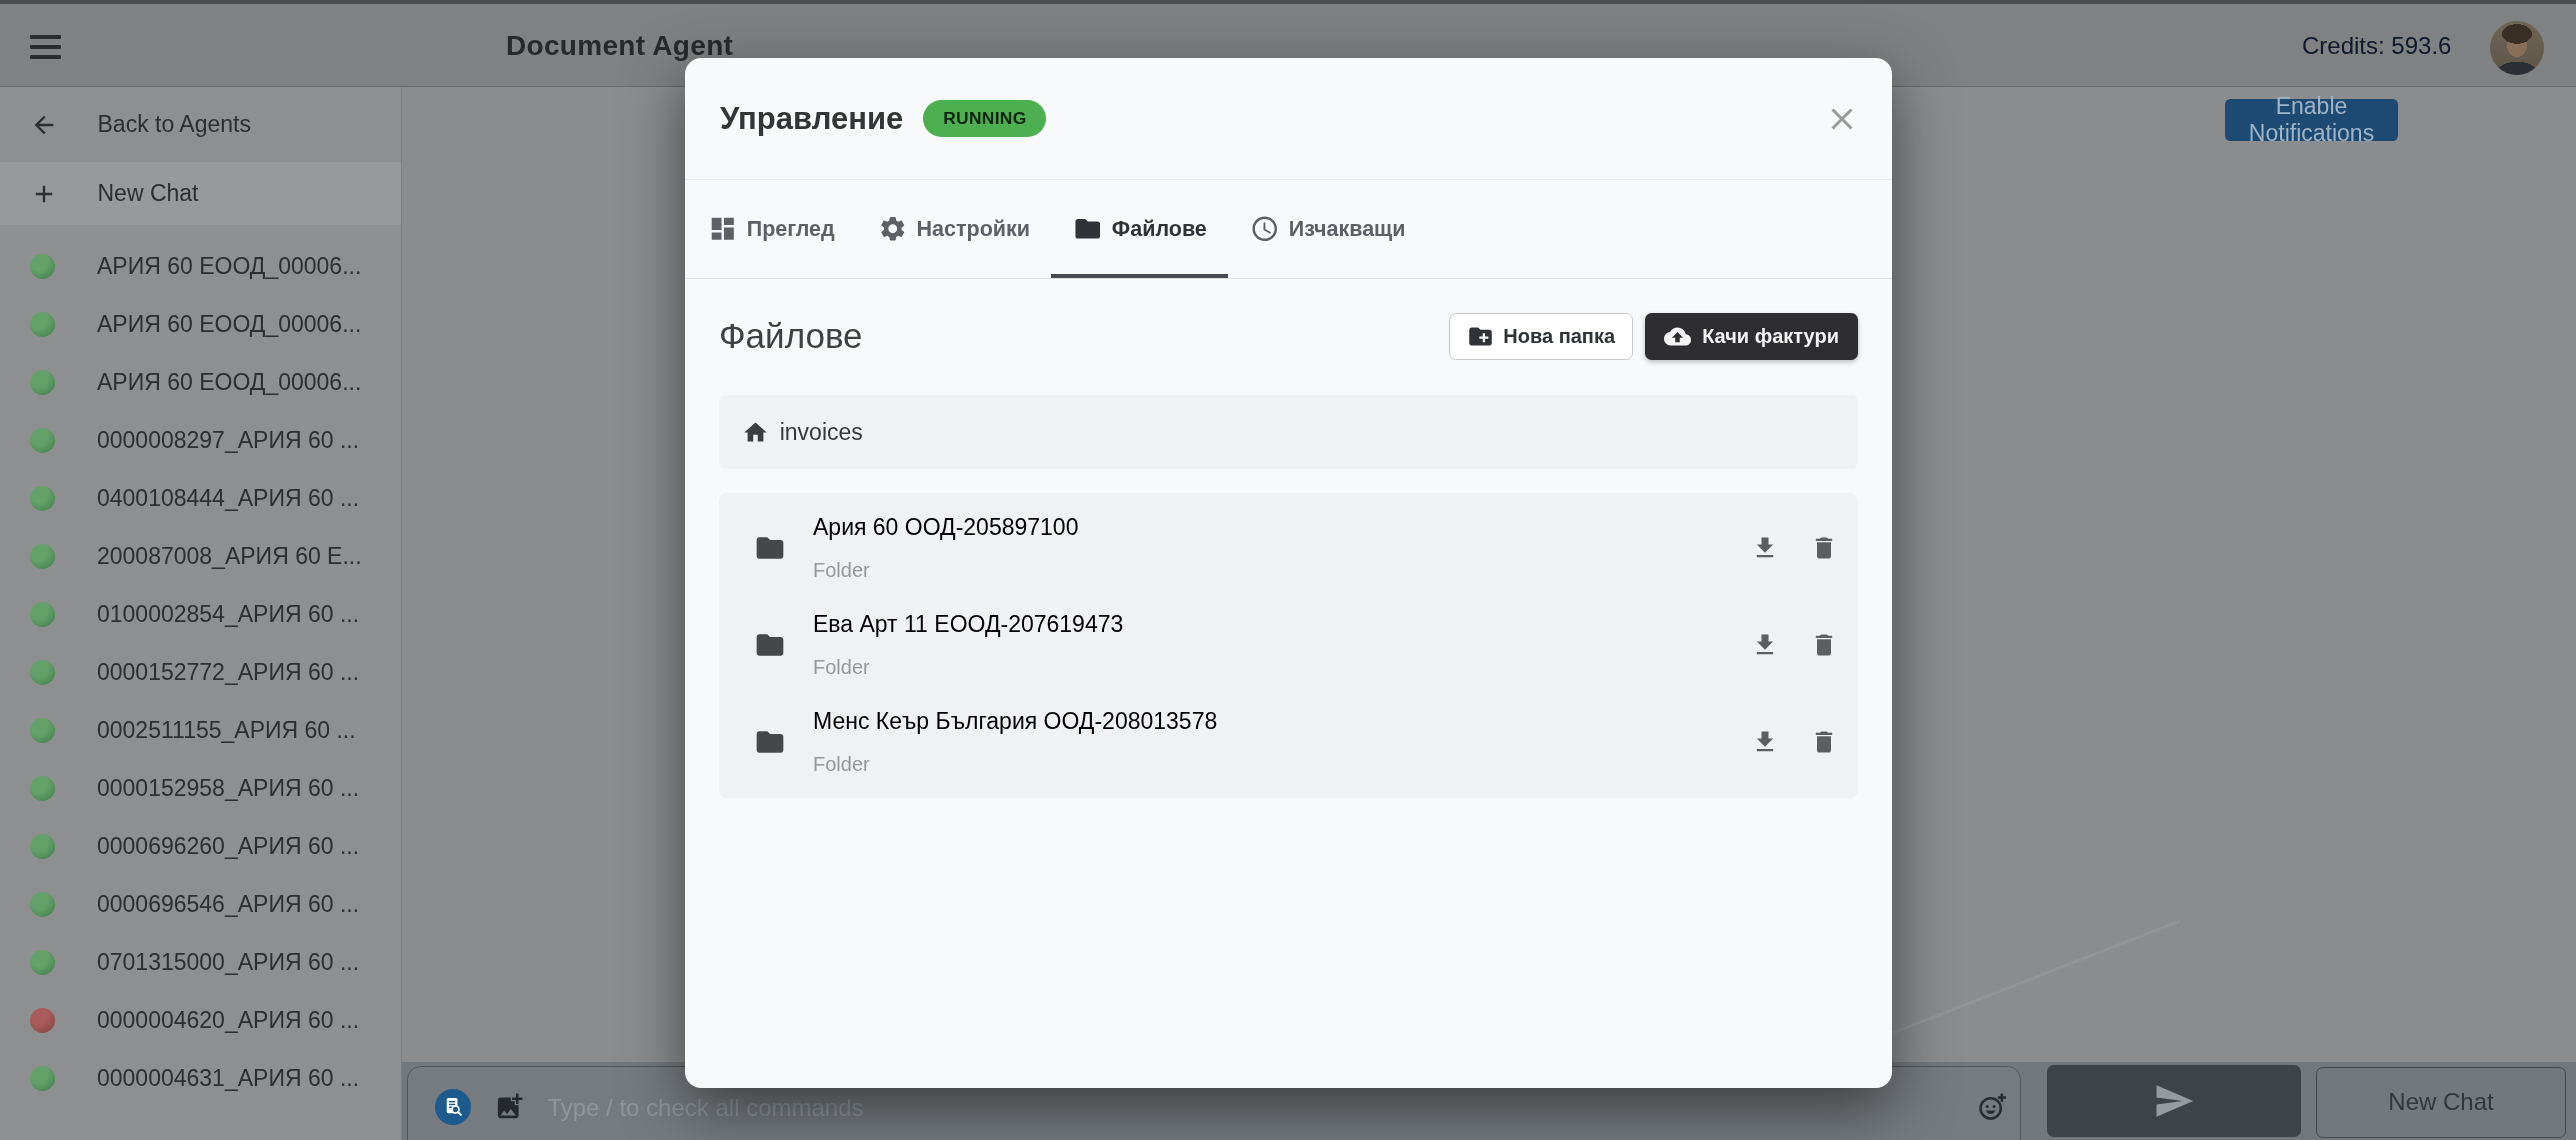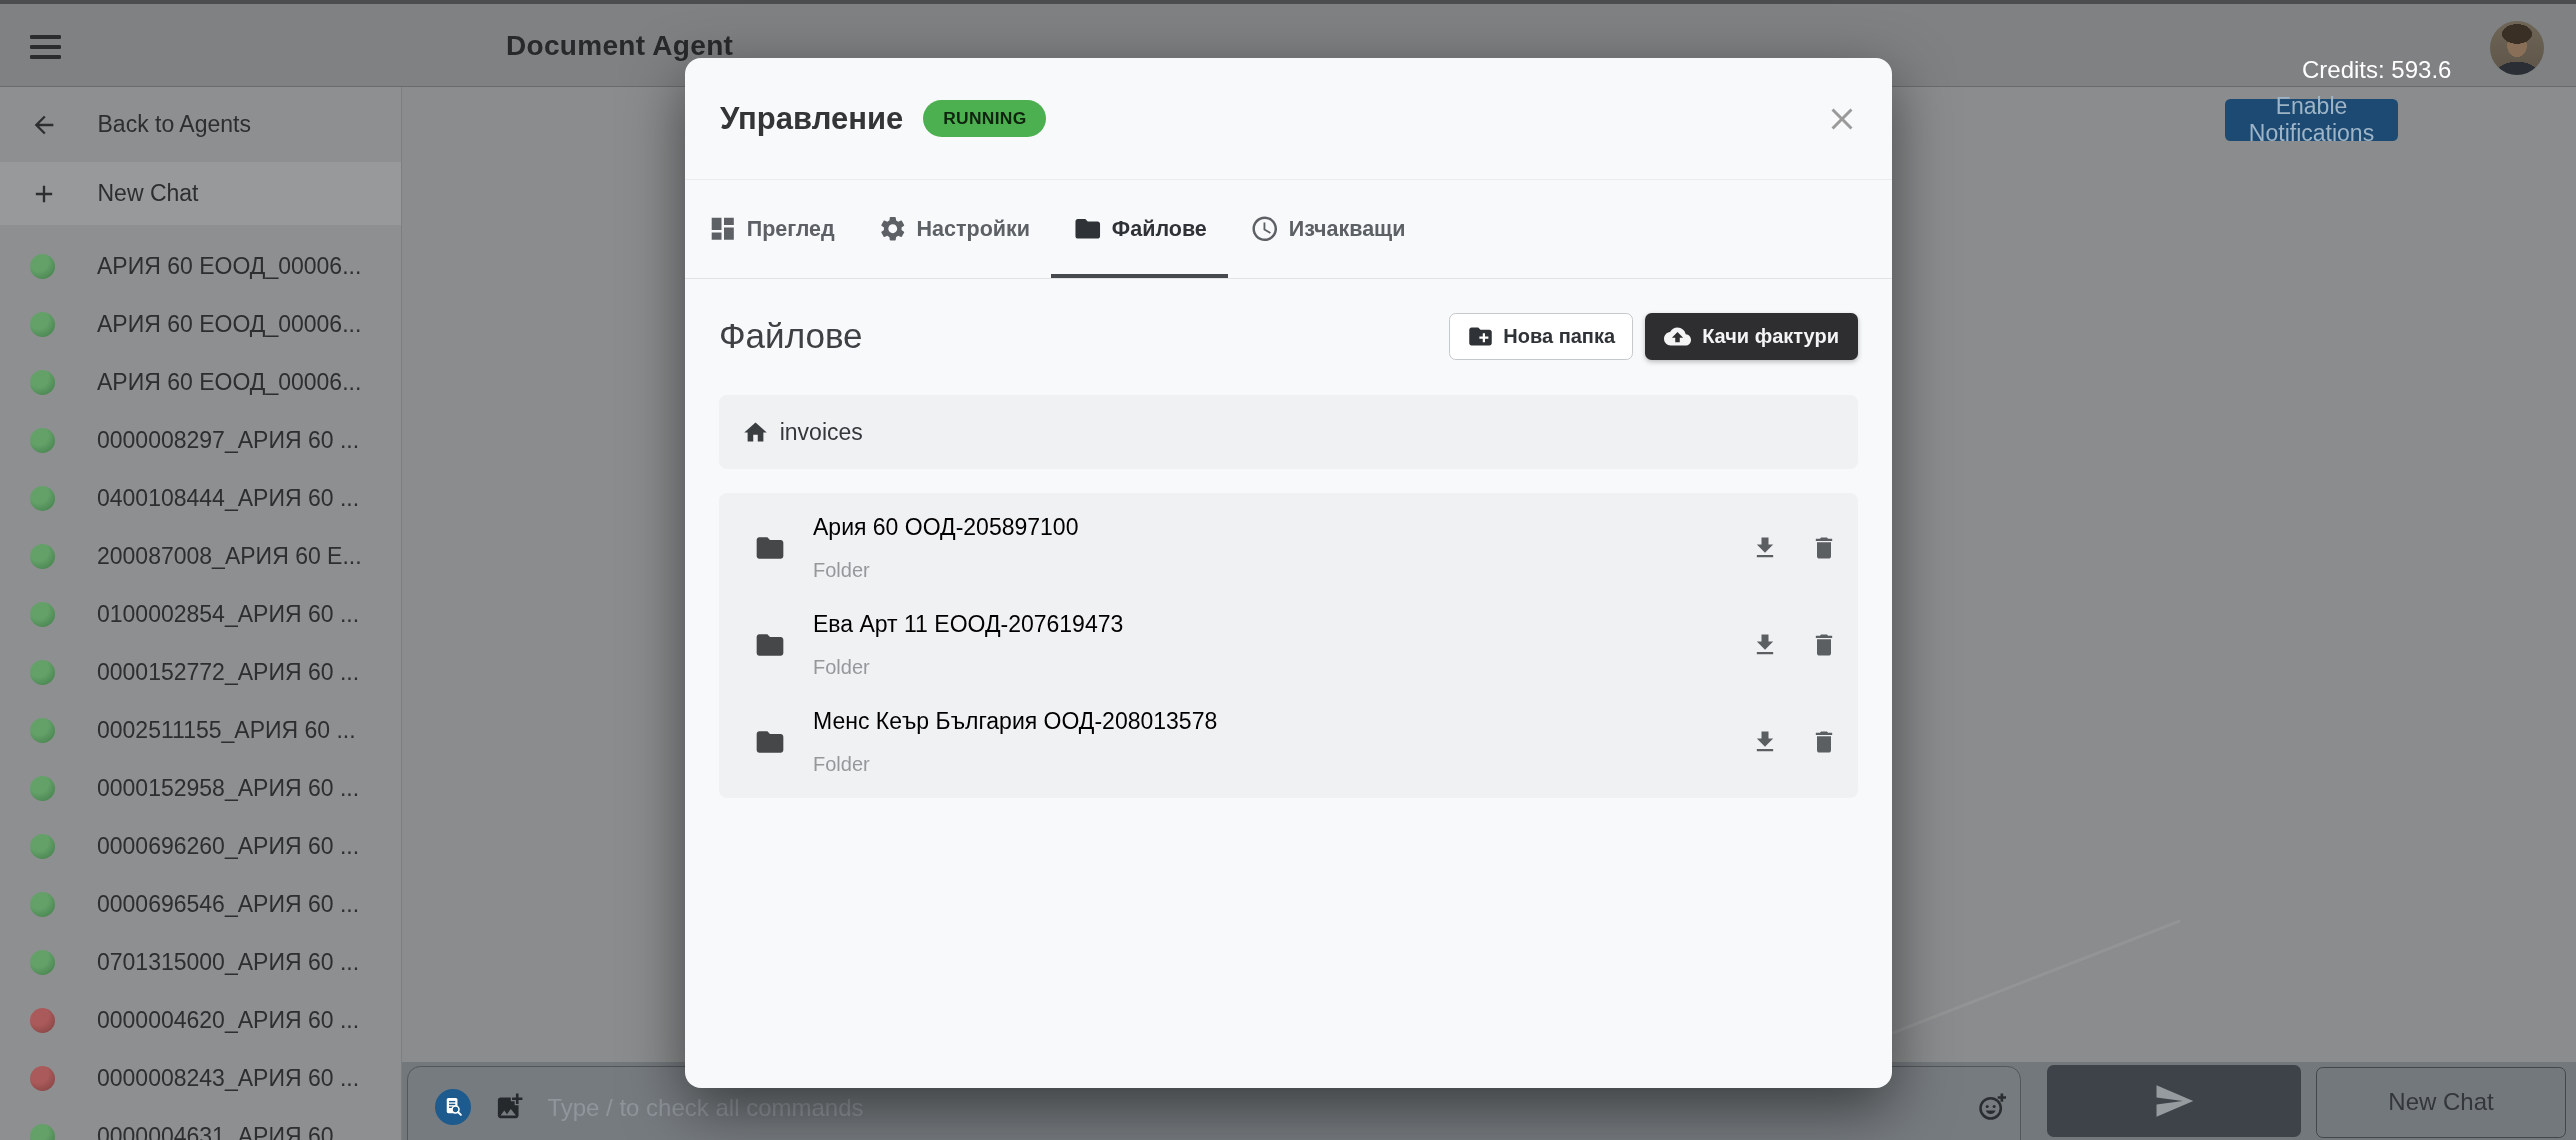--- a/index.html
+++ b/index.html
@@ -5,21 +5,21 @@
   html,body{margin:0;padding:0;background:#555;}
   *{box-sizing:border-box;font-family:"Liberation Sans",sans-serif;}
   .stage{position:relative;width:2576px;height:1140px;overflow:hidden;background:#8a8c8d;}
 
   
   .topstrip{position:absolute;left:0;top:0;width:2576px;height:4px;background:#4b4d4f;}
   .topbar{position:absolute;left:0;top:4px;width:2576px;height:83px;background:#7f8183;border-bottom:0.7px solid #696b6d;}
   .hamburger{position:absolute;left:29.5px;top:31px;width:31px;height:24px;display:flex;flex-direction:column;justify-content:space-between;cursor:pointer;}
   .hamburger span{display:block;height:4px;background:#2a2c2e;border-radius:1.3px;}
   .app-title{position:absolute;left:506px;top:0;height:83px;display:flex;align-items:center;font-size:28px;font-weight:700;color:#27292b;letter-spacing:0.3px;}
-  .credits{position:absolute;left:2302px;top:0;height:83px;display:flex;align-items:center;font-size:24px;color:#ffffff;margin-top:24px;}
+  .credits{position:absolute;left:2302px;top:0;height:83px;display:flex;align-items:center;font-size:24px;color:#0f172a;}
   .avatar{position:absolute;left:2490px;top:17.4px;width:54px;height:54px;border-radius:50%;overflow:hidden;
     background:
       radial-gradient(ellipse 46% 30% at 50% 24%, #3a2f25 0 60%, rgba(0,0,0,0) 61%),
       radial-gradient(ellipse 30% 34% at 50% 46%, #8a6f58 0 60%, rgba(0,0,0,0) 61%),
       radial-gradient(ellipse 62% 34% at 50% 96%, #2b2f35 0 60%, rgba(0,0,0,0) 61%),
       linear-gradient(#6e6557,#5d5547);}
 
   .sidebar{position:absolute;left:0;top:87px;width:402px;height:1053px;background:#8d8f90;border-right:0.7px solid #7c7e80;overflow:hidden;}
   .side-back{height:75px;display:flex;align-items:center;padding-left:29.5px;color:#2c2e30;font-size:23px;cursor:pointer;}
   .side-back svg{width:28px;height:28px;margin-right:40px;flex:none;}
@@ -182,24 +182,20 @@
     <div class="chat-item">
       <span class="dot green"></span>
       <span class="chat-label">0701315000_АРИЯ 60 ...</span>
     </div>
 
     <div class="chat-item">
       <span class="dot red"></span>
       <span class="chat-label">0000004620_АРИЯ 60 ...</span>
     </div>
 
-    <div class="chat-item">
-      <span class="dot red"></span>
-      <span class="chat-label">0000008243_АРИЯ 60 ...</span>
-    </div>
 
     <div class="chat-item">
       <span class="dot green"></span>
       <span class="chat-label">0000004631_АРИЯ 60 ...</span>
     </div>
   </div>
   </div>
 
   <div class="main-bg"></div>
   <button class="btn-notif">Enable Notifications</button>

